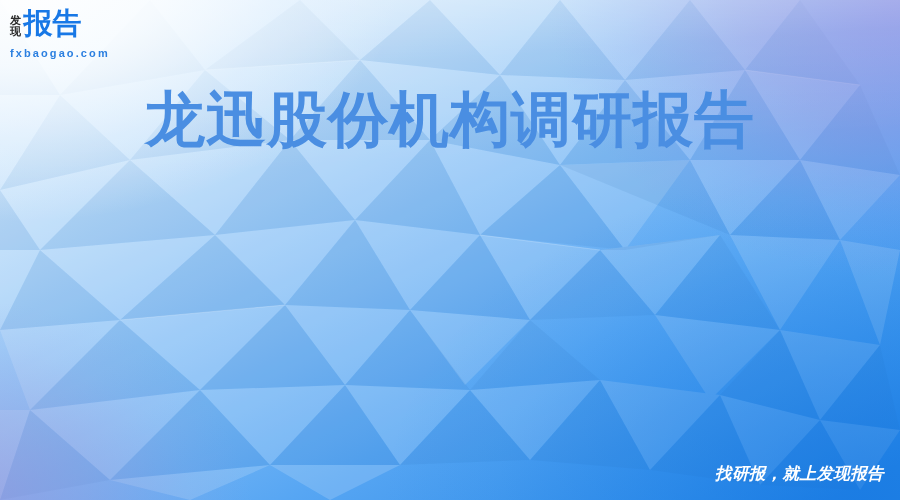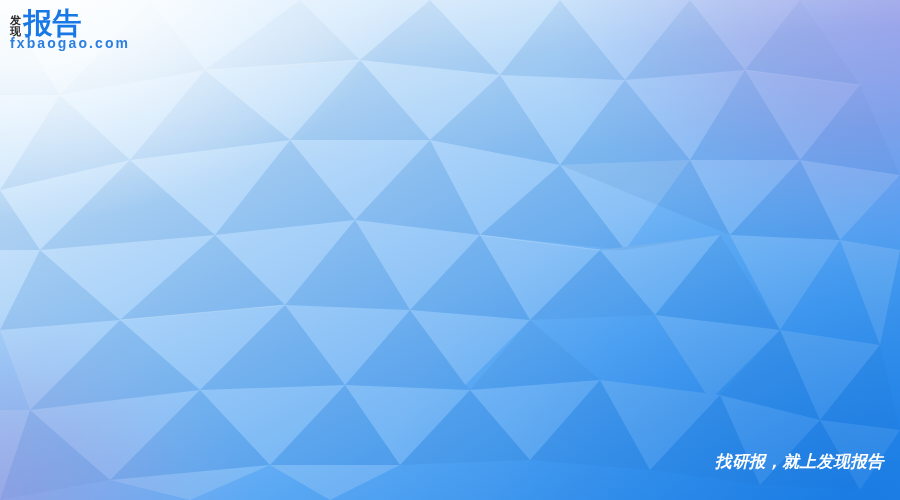--- a/index.html
+++ b/index.html
@@ -96,22 +96,22 @@
     letter-spacing: -0.5px;
   }
   .logo-main {
     font-size: 29px;
     line-height: 29px;
     font-weight: 700;
     color: #1878e6;
     letter-spacing: 0px;
   }
   .logo-url {
-    margin-top: 0;
-    font-size: 14px;
+    margin-top: 10px;
+    font-size: 11px;
     line-height: 10px;
     font-weight: 700;
     color: #2b7fe0;
     letter-spacing: 2.1px;
     font-family: "Liberation Sans", sans-serif;
   }
 
   
   .title {
     position: absolute;
@@ -137,21 +137,21 @@
     font-weight: 400;
     color: #6ba4e9;
     letter-spacing: 0.5px;
     white-space: nowrap;
   }
 
   
   .slogan {
     position: absolute;
     right: 16px;
-    bottom: 29px;
+    bottom: 17px;
     font-size: 16.5px;
     line-height: 20px;
     font-weight: 700;
     font-style: italic;
     color: #ffffff;
     letter-spacing: 0.4px;
     white-space: nowrap;
   }
 </style>
 </head>
@@ -283,17 +283,18 @@
     <div class="logo-row">
       <div class="logo-stack">
         <span>发</span>
         <span>现</span>
       </div>
       <div class="logo-main">报告</div>
     </div>
     <div class="logo-url">fxbaogao.com</div>
   </div>
 
+  <div class="title">龙迅股份机构调研报告</div>
 
 
   <div class="slogan">找研报，就上发现报告</div>
 
 </div>
 
 </body></html>

